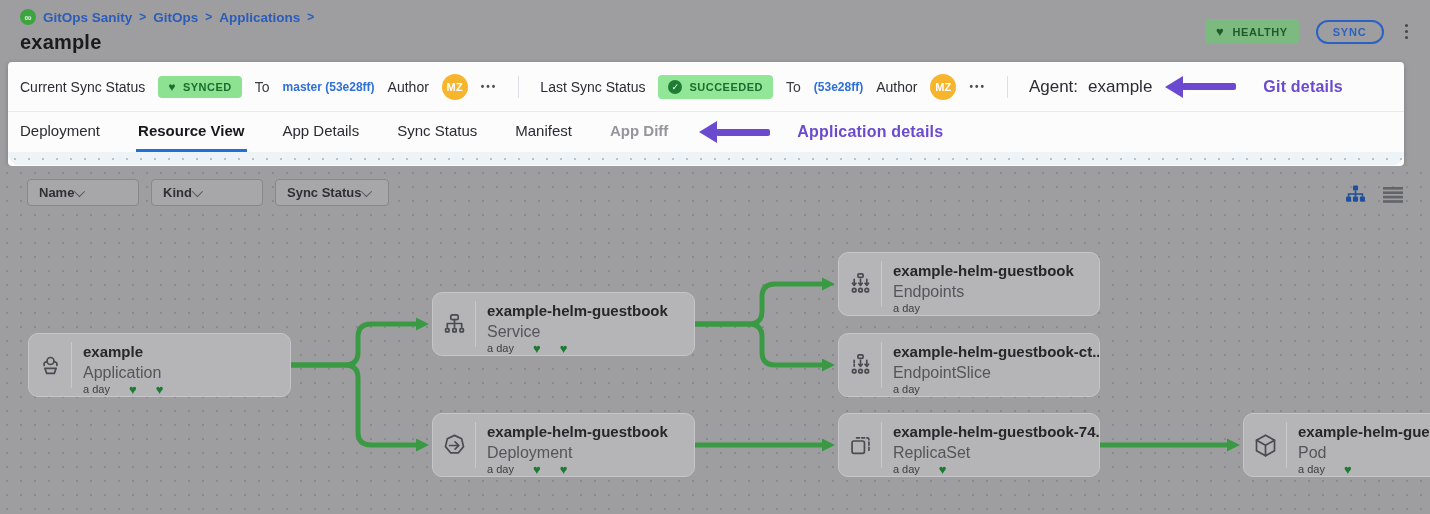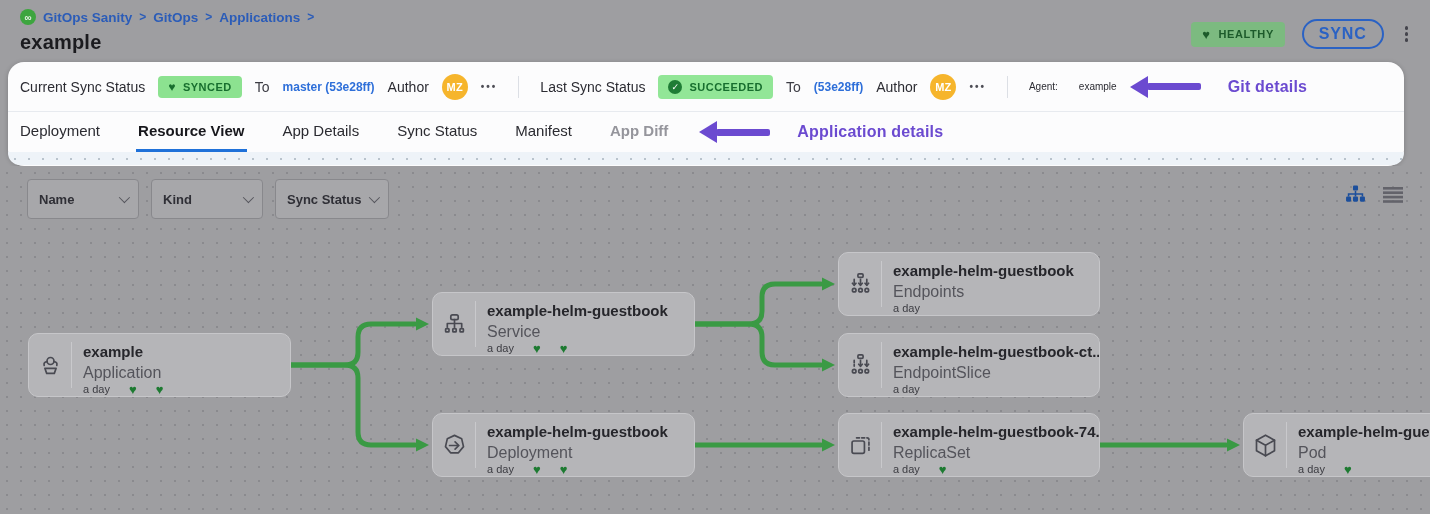--- a/index.html
+++ b/index.html
@@ -13,64 +13,64 @@
   .breadcrumb { display:flex; align-items:center; gap:7px; font-size:13.5px; font-weight:600; color:#2b5cb8; }
   .logo-dot { width:16px; height:16px; border-radius:50%; background:#3da53f; color:#e8f2e8;
     display:inline-flex; align-items:center; justify-content:center; font-size:10px; font-weight:bold; }
   .bc-sep { color:#2b5cb8; font-size:12px; }
   .page-title { margin-top:6px; font-size:20px; font-weight:bold; color:#1b1b1f; letter-spacing:.2px; }
   .topbar-right { position:absolute; right:18px; top:19px; display:flex; align-items:center; gap:17px; }
   .health-badge { display:inline-flex; align-items:center; gap:8px; background:#7cba80; border-radius:4px;
     padding:6px 11px; color:#1d5b2b; font-size:11px; font-weight:bold; letter-spacing:.6px; }
   .health-badge .heart { font-size:13px; line-height:1; }
   .sync-btn { background:transparent; border:2px solid #2a62c4; color:#2a62c4; font-family:inherit;
-    font-size:16px; font-weight:bold; letter-spacing:.8px; border-radius:15px; padding:4px 15px; cursor:pointer; }
+    font-size:11px; font-weight:bold; letter-spacing:.8px; border-radius:15px; padding:4px 15px; cursor:pointer; }
   .kebab { display:flex; flex-direction:column; gap:2.5px; padding:2px 4px; cursor:pointer; }
   .kebab i { width:3.5px; height:3.5px; border-radius:50%; background:#44444c; }
   
   .card { position:absolute; left:8px; top:62px; width:1396px; height:104px; background:#fcfcfd;
-    border-radius:16px; box-shadow:0 1px 5px rgba(0,0,0,.22); }
+    border-radius:4px; box-shadow:0 1px 5px rgba(0,0,0,.22); }
   .sync-row { height:50px; display:flex; align-items:center; padding:0 12px; border-bottom:1px solid #e7eaef;
     font-size:14px; color:#2c2c33; white-space:nowrap; }
   .sync-seg { display:flex; align-items:center; gap:13px; }
   .s-label { color:#2c2c33; }
   .badge { display:inline-flex; align-items:center; gap:7px; border-radius:4px; padding:5px 10px;
     font-size:11px; font-weight:bold; letter-spacing:.5px; }
   .badge-synced { background:#8ce290; color:#176e2e; }
   .badge-synced .heart { font-size:12px; line-height:1; }
   .badge-succeeded { background:#92e697; color:#176e2e; }
   .check-circle { width:14px; height:14px; border-radius:50%; background:#1f7c35; color:#fff;
     display:inline-flex; align-items:center; justify-content:center; font-size:9px; font-weight:bold; }
   .s-to { color:#3c3c44; }
   .s-rev { color:#2e6fd9; font-size:12px; font-weight:bold; text-decoration:none; cursor:pointer; }
   .avatar { width:26px; height:26px; border-radius:50%; background:#f6b52c; color:#fff; font-size:11px;
     font-weight:bold; display:inline-flex; align-items:center; justify-content:center; letter-spacing:.3px; }
   .dots3 { color:#4e4e56; font-size:10px; font-weight:bold; letter-spacing:2px; cursor:pointer; }
   .vdiv { width:1px; height:22px; background:#dcdfe5; margin:0 21px; }
-  .agent { display:flex; align-items:center; gap:21px; font-size:10px; color:#2c2c33; }
+  .agent { display:flex; align-items:center; gap:10px; font-size:17px; color:#2c2c33; }
   
   .arrow-left { position:relative; height:7px; width:54px; background:#6b4ad0; border-radius:2px; margin-left:30px; }
   .arrow-left::before { content:''; position:absolute; left:-17px; top:-7.5px;
     border-right:18px solid #6b4ad0; border-top:11px solid transparent; border-bottom:11px solid transparent; }
   .annotation { color:#6b4ad0; font-size:16px; font-weight:bold; margin-left:27px; letter-spacing:.2px; }
   
   .tabs-row { height:40px; display:flex; align-items:center; padding-left:10px; font-size:15px; }
   .tab { height:40px; display:flex; align-items:center; padding:0 2px; margin-right:34px; color:#2b2b31;
     border-bottom:3px solid transparent; cursor:pointer; }
   .tab.active { font-weight:bold; color:#17171c; border-bottom-color:#1f71d9; }
   .tab.disabled { color:#95959c;font-weight:bold; }
   .card-strip { height:13px; background:#eef3f8; border-radius:0 0 12px 12px;
     background-image:radial-gradient(circle,#b9c3cc 1px,transparent 1.3px); background-size:14px 14px; }
   
   .canvas { position:absolute; left:0; top:166px; width:1430px; height:348px; overflow:hidden;
     background:#9e9ea1; background-image:radial-gradient(circle,#8a8a8e 1.1px,transparent 1.4px);
     background-size:14px 14px; }
   .filter-bar { position:absolute; left:27px; top:13px; display:flex; gap:12px; }
-  .chip { width:112px; height:40px; border:1px solid #88888c; border-radius:4px; background:#a7a7aa;
-    display:flex; align-items:center; justify-content:space-between; padding:0 11px; cursor:pointer;
+  .chip { width:112px; height:27px; border:1px solid #88888c; border-radius:4px; background:#a7a7aa;
+    display:flex; align-items:center; justify-content:flex-start; padding:0 11px; cursor:pointer;
     font-size:13px; font-weight:600; color:#2f2f36; }
   .chip:nth-child(3){ width:114px; } .chip:nth-child(4){ margin-left:3px; }
   .chev { width:8px; height:8px; border-right:1.8px solid #55555c; border-bottom:1.8px solid #55555c;
     transform:rotate(45deg) translateY(-2px); }
   .view-toggle { position:absolute; right:26px; top:18px; display:flex; gap:16px; align-items:center; }
   .vt-icon { cursor:pointer; display:flex; }
   
   .node { position:absolute; height:64px; background:#b5b5b8; border:1px solid #c6c6c9; border-radius:10px;
     display:flex; align-items:center; cursor:pointer; }
   .node-icon { width:42px; display:flex; align-items:center; justify-content:center; color:#494a52; flex:0 0 42px; }

